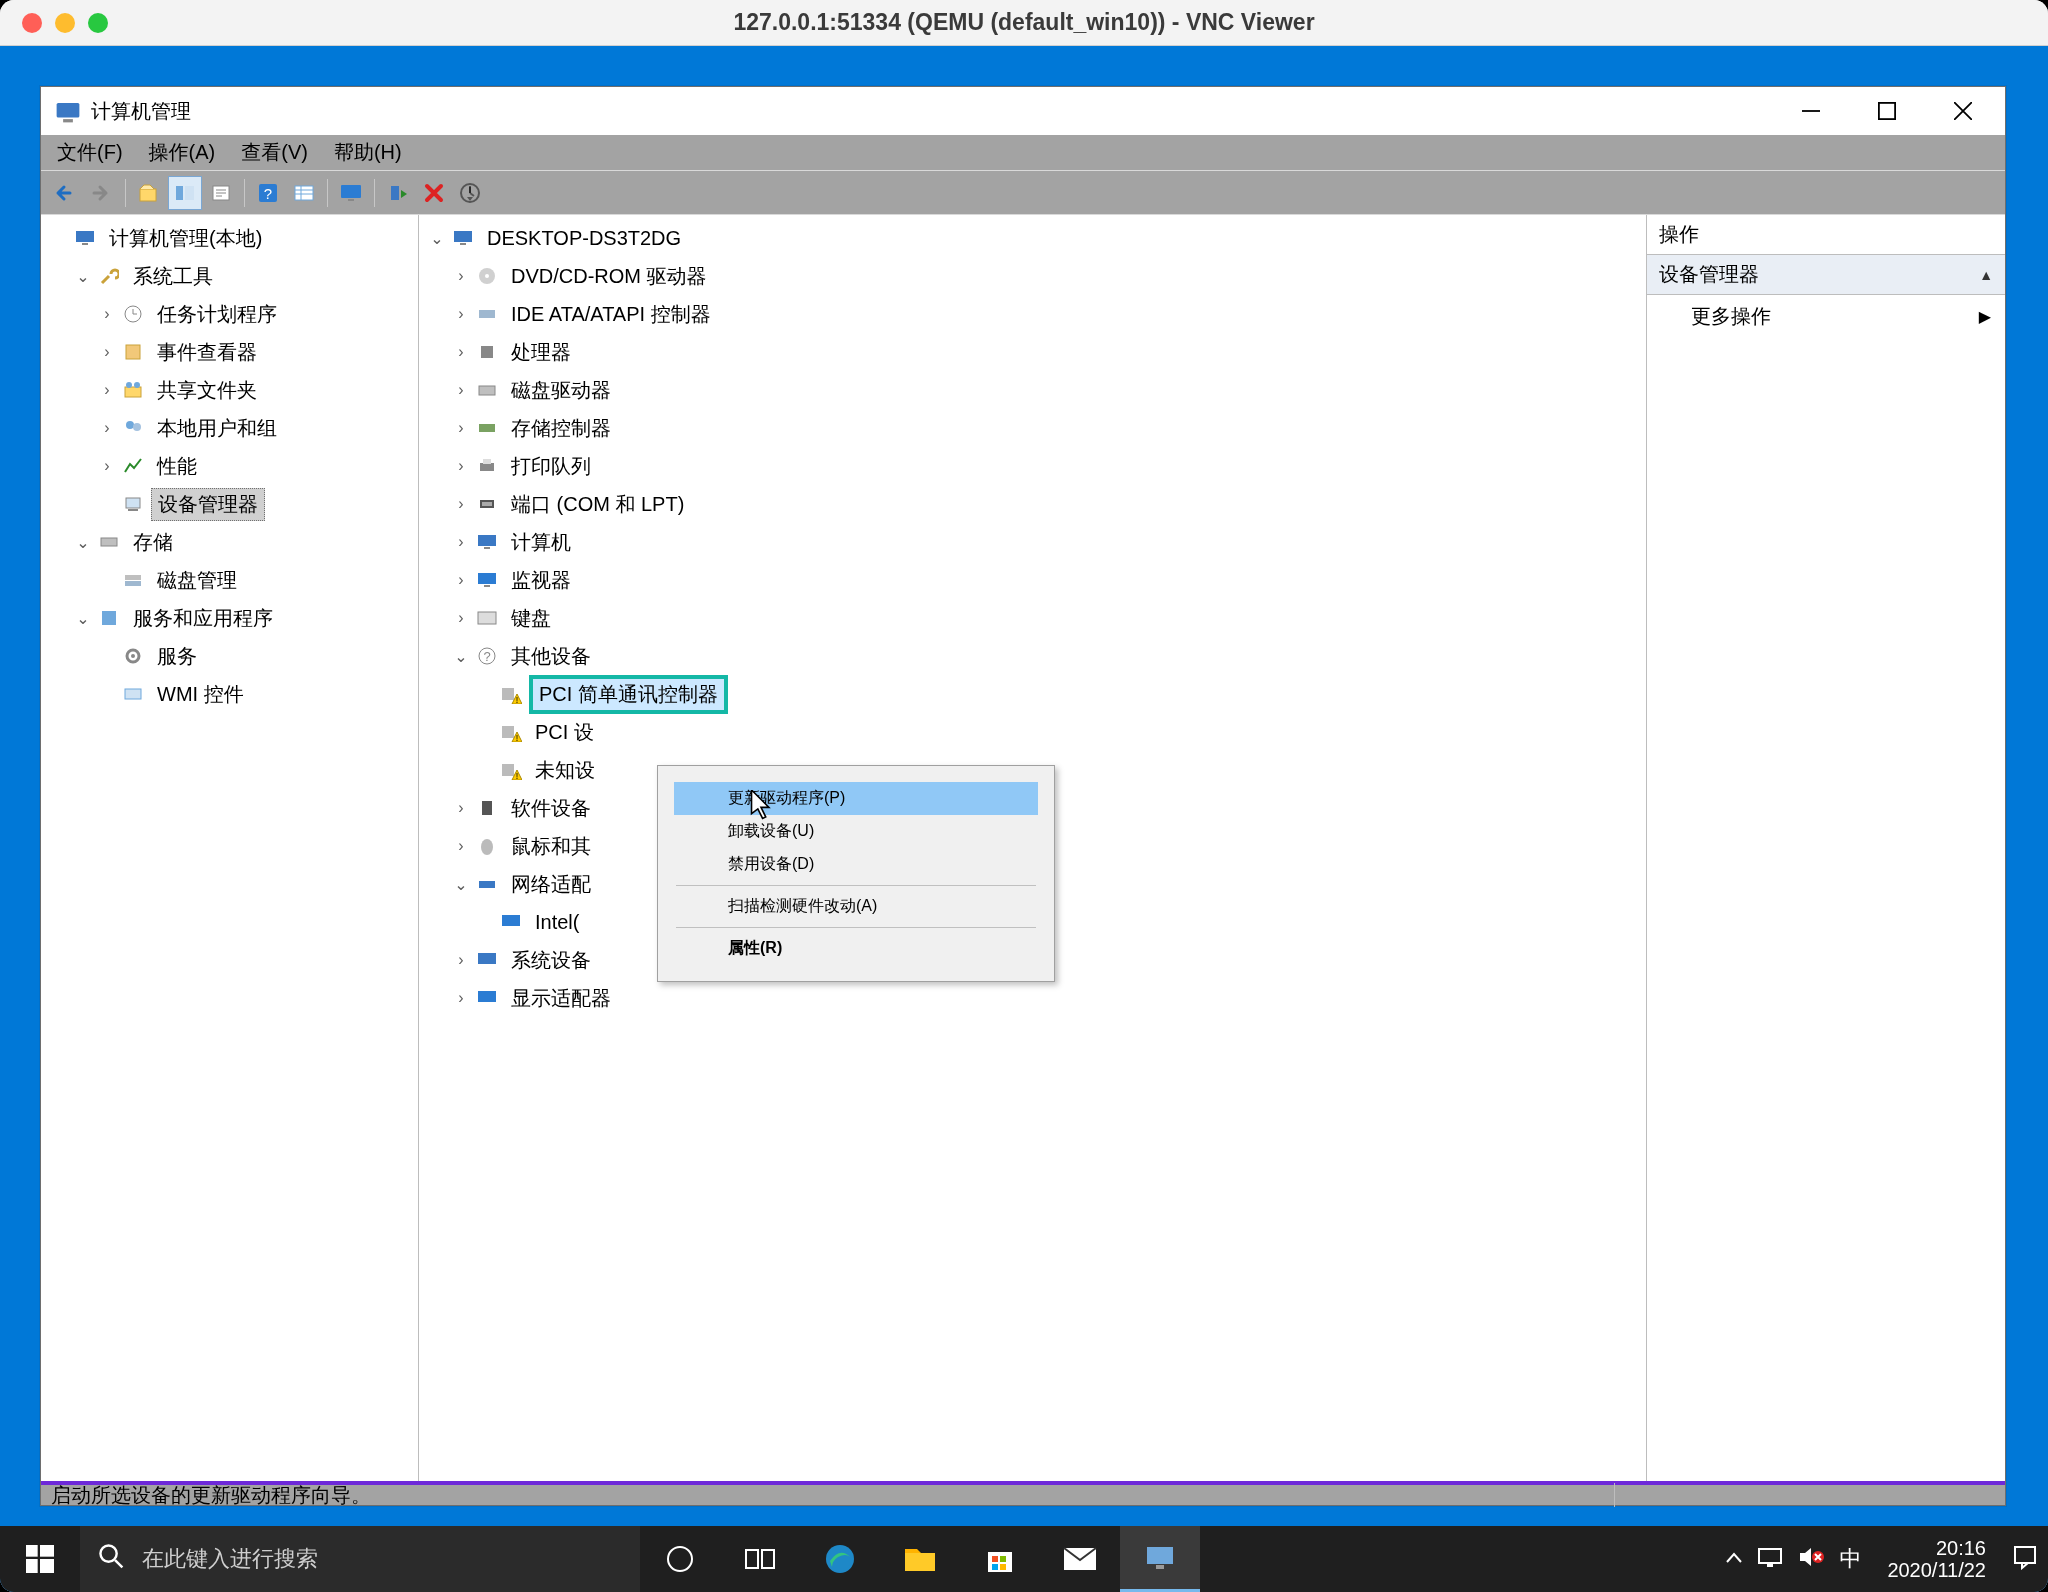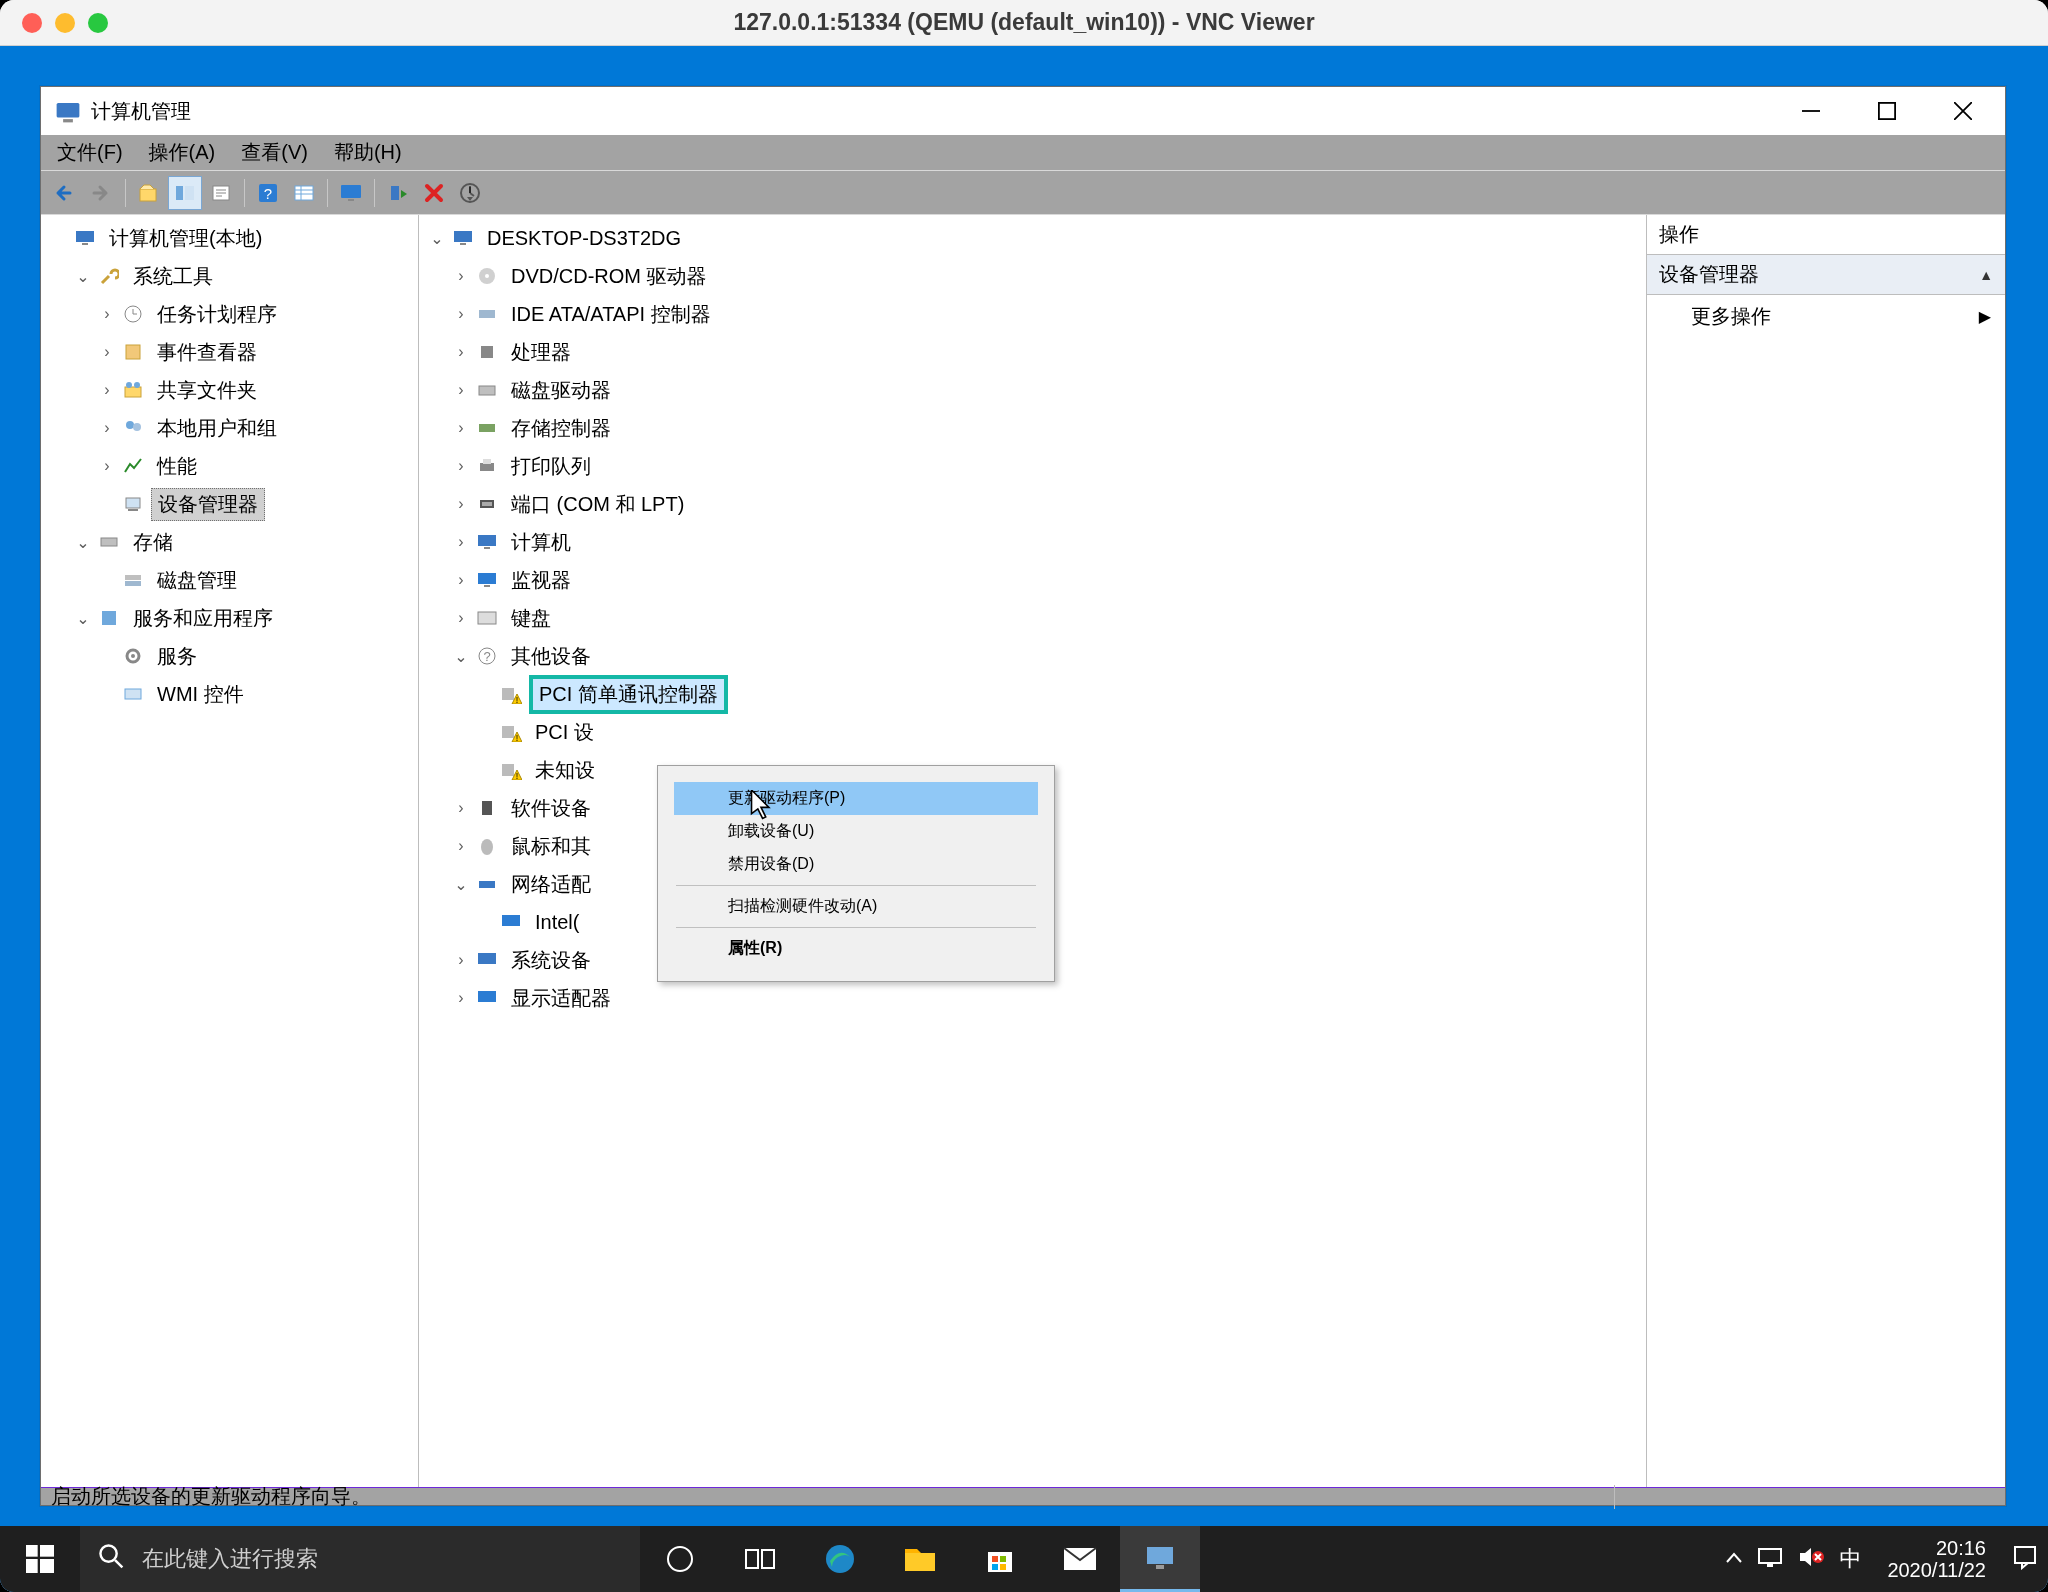--- a/index.html
+++ b/index.html
@@ -52,21 +52,21 @@
 .indent1 { padding-left: 28px; }
 .indent2 { padding-left: 52px; }
 
 
 .action-head { background: #fff; padding: 6px 12px; font-size: 20px; }
 .action-sect { background: #e9eef5; padding: 6px 12px; font-size: 20px; display: flex; align-items: center; border-top: 1px solid #bdbdbd; border-bottom: 1px solid #bdbdbd; }
 .action-caret { margin-left: auto; font-size: 14px; color: #333; }
 .action-item { padding: 8px 14px 8px 44px; font-size: 20px; display: flex; align-items: center; }
 .action-item .caret { margin-left: auto; font-size: 16px; }
 
-.statusbar { height: 18px; border-top: 1px solid #6d28d9; display: flex; align-items: center; font-size: 20px; padding: 0 10px; color: #000; gap: 15px; }
+.statusbar { height: 24px; border-top: 4px solid #6d28d9; display: flex; align-items: center; font-size: 20px; padding: 0 10px; color: #000; gap: 15px; }
 .status-sep { width: 1px; height: 24px; background: #bdbdbd; margin-left: auto; margin-right: 380px; }
 
 
 .ctxmenu { position: absolute; background: #f0f0f0; border: 1px solid #a0a0a0; box-shadow: 3px 3px 6px rgba(0,0,0,.25); font-size: 16px; padding: 16px; z-index: 50; }
 .ctxitem { padding: 6px 28px 6px 54px; white-space: nowrap; }
 .ctxitem.hover { background: #90c8f6; }
 .ctxsep { height: 1px; background: #c0c0c0; margin: 4px 2px; }
 
 
 .taskbar { position: absolute; left: 0; right: 0; bottom: 0; height: 66px; background: #1f1f1f; display: flex; align-items: center; color: #fff; }

